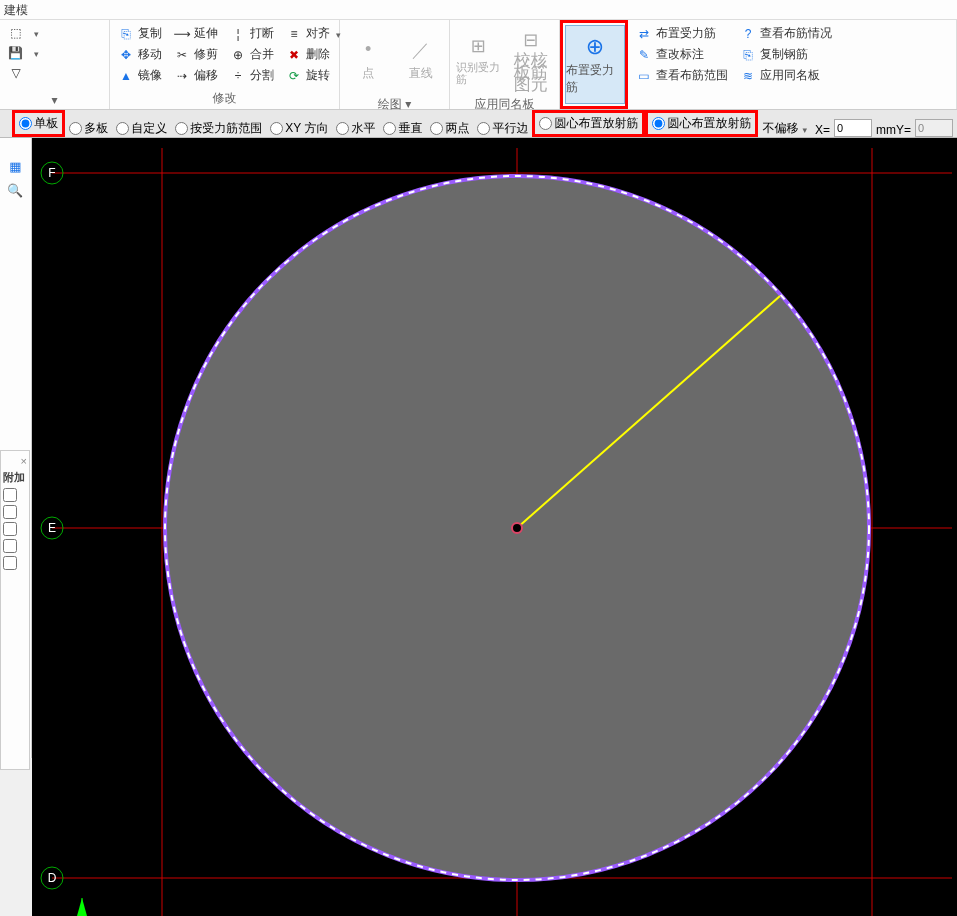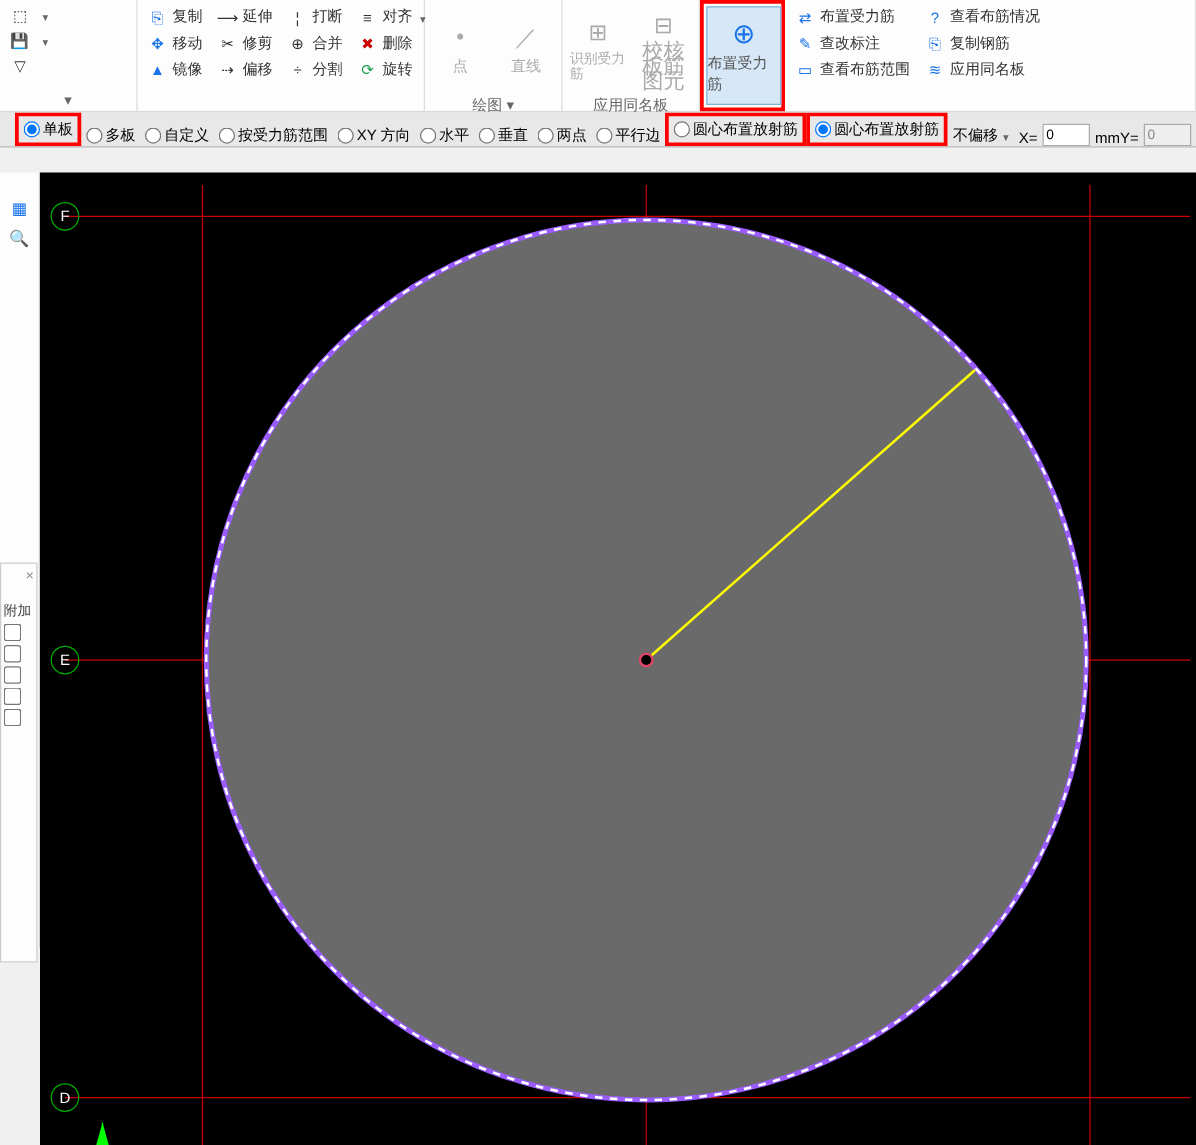--- a/index.html
+++ b/index.html
@@ -29,32 +29,33 @@
   .num-input { width:38px; height:18px; font-size:11px; background:#fff; border:1px solid #aaa; padding:0 2px;}
   .num-input.ro { background:#eee; color:#888;}
   
   .small-x { position:absolute; left:20px; top:144px; width:12px; height:12px; font-size:11px; color:#888; cursor:default;}
   
   .left-panel { position:absolute; left:0; top:138px; width:32px; height:620px; background:#fdfdfd; border-right:1px solid #ccc; display:flex; flex-direction:column; align-items:center; gap:8px; padding-top:20px;}
   .left-panel .pic { width:16px; height:16px; display:flex; align-items:center; justify-content:center; color:#1a73e8; font-size:13px;}
   
   .side-panel2 { position:absolute; left:0; top:450px; width:30px; height:320px; background:#fdfdfd; border:1px solid #ccc; padding:4px 2px; font-size:11px;}
   .side-panel2 .hdr { display:flex; justify-content:flex-end;}
-  .side-panel2 .lbl { writing-mode: horizontal-tb; margin-top:14px; color:#444;}
+  .side-panel2 .lbl { writing-mode: horizontal-tb; margin-top:3px; color:#444;font-weight:bold;}
   .side-panel2 .cbx { width:14px; height:14px; margin:3px 0; display:block;}
   
   .canvas-area { position:absolute; left:32px; top:138px; right:0; bottom:0; background:#000; }
   .canvas-area svg { width:100%; height:100%; }
   
   .dd-arrow::after{content:"▾"; font-size:9px; margin-left:2px; color:#666;}
 </style>
 </head>
 <body>
 
 <div class="top-area">
+  <div class="title-row">建模</div>
 
   <div class="ribbon">
 
     <div class="ribbon-group" style="width:110px;">
       <div class="items">
         <div class="ritem">
             <span class="ic">⬚</span>
             <span></span>
             <span class="dd-arrow"></span>
           </div>
@@ -124,20 +125,21 @@
           <div class="ritem">
               <span class="ic" style="color:#c00">✖</span>
               <span>删除</span>
             </div>
           <div class="ritem">
               <span class="ic" style="color:#1a9e4b">⟳</span>
               <span>旋转</span>
             </div>
         </div>
       </div>
+      <div class="group-label">修改</div>
     </div>
 
     <div class="ribbon-group" style="width:110px;">
       <div class="items2col">
         <div class="big-btn disabled">
             <span class="ic">•</span>
             <span>点</span>
           </div>
         <div class="big-btn disabled">
             <span class="ic">／</span>

